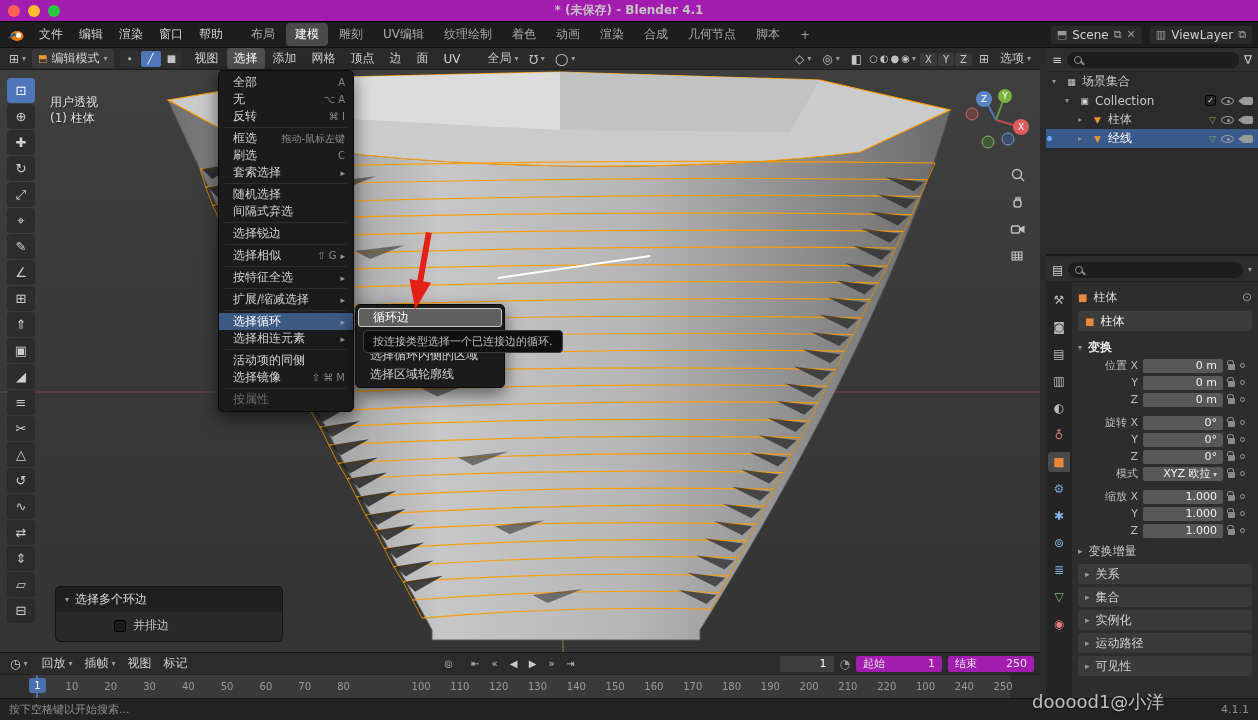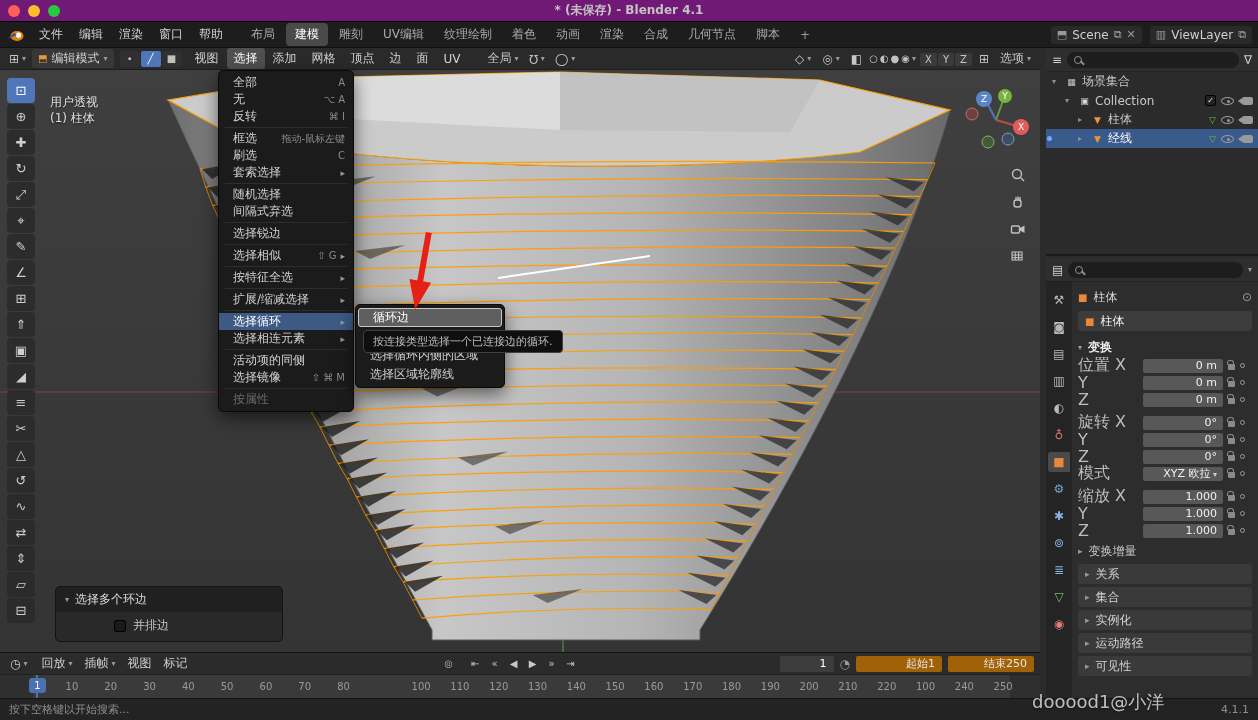--- a/index.html
+++ b/index.html
@@ -1,20 +1,20 @@
 <!DOCTYPE html>
 <html><head>
 <meta charset="utf-8">
 <style>
 *{box-sizing:border-box;margin:0;padding:0}
 body{background:#111;font-family:"DejaVu Sans","Liberation Sans",sans-serif}
 .screen{position:relative;width:1258px;height:720px;overflow:hidden;background:#2b2b2b;color:#cfcfcf;font-size:12px}
 
 
-.titlebar{position:absolute;left:0;top:0;width:1258px;height:22px;background:#701a75;display:flex;align-items:center;border-bottom:1px solid #000}
+.titlebar{position:absolute;left:0;top:0;width:1258px;height:22px;background:#a21caf;display:flex;align-items:center;border-bottom:1px solid #000}
 .tl{width:12px;height:12px;border-radius:50%;margin-left:8px}
 .tl.red{background:#ff5f57}.tl.yellow{background:#febc2e}.tl.green{background:#28c840}
 .titlebar .title{flex:1;text-align:center;color:#c3c3c3;font-weight:bold;font-size:12px}
 .tl-spacer{width:60px}
 
 
 .topbar{position:absolute;left:0;top:22px;width:1258px;height:26px;background:#1d1d1d;display:flex;align-items:center;border-bottom:1px solid #101010;padding:0 6px;gap:1px}
 .logo{width:20px;height:16px;margin-right:4px}
 .menu-item{padding:2px 8px;border-radius:3px;color:#d0d0d0}
 #ws-tabs{display:flex;align-items:center;margin-left:10px;gap:2px}
@@ -100,40 +100,40 @@
 .ptab.active{background:#4a4a4a}
 .pmain{position:absolute;left:26px;top:24px;right:0;bottom:0;padding:4px 6px;overflow:hidden}
 .bcrow{display:flex;align-items:center;gap:6px;height:22px;color:#d5d5d5}
 .bicon{color:#e8883a;font-size:10px}
 .bspacer{flex:1}
 .pin{color:#9a9a9a}
 .namefield{height:20px;background:#3c3c3c;border-radius:3px;display:flex;align-items:center;gap:6px;padding:0 7px;margin:3px 0 6px 0;color:#eee}
 .xhead{display:flex;align-items:center;gap:6px;height:20px;color:#e8e8e8;font-weight:bold}
 .xrow{display:flex;align-items:center;height:17px;gap:5px}
 .xrow.gap{margin-top:6px}
-.xlbl{width:60px;color:#bdbdbd;font-size:16px;white-space:nowrap}
+.xlbl{width:60px;text-align:right;color:#bdbdbd;font-size:11px;white-space:nowrap}
 .xfield{width:80px;height:14px;background:#585858;border-radius:2px;color:#f0f0f0;font-size:11px;text-align:right;padding:0 6px;line-height:14px}
 .fcaret{font-size:8px;color:#cfcfcf}
 .ilock{display:inline-block;width:7px;height:6px;background:#8a8a8a;border-radius:1px;position:relative;margin-top:3px}
 .ilock::before{content:"";position:absolute;width:5px;height:4px;border:1.5px solid #8a8a8a;border-bottom:none;border-radius:3px 3px 0 0;top:-4px;left:-1px}
 .ddot{width:5px;height:5px;border:1px solid #9a9a9a;border-radius:50%}
 .dsec{display:flex;align-items:center;gap:6px;height:20px;color:#c8c8c8;margin-top:2px}
 .psec{display:flex;align-items:center;gap:6px;height:20px;background:#3a3a3a;border-radius:3px;margin-top:3px;padding:0 7px;color:#d5d5d5}
 .scaret{color:#9a9a9a;font-size:9px}
 
 
 .timeline{position:absolute;left:0;top:652px;width:1040px;height:46px;background:#2b2b2b;border-top:1px solid #151515}
 .tl-header{height:22px;display:flex;align-items:center;padding:0 6px;gap:4px;border-bottom:1px solid #202020}
 .tmenu{padding:2px 6px;color:#cfcfcf;display:flex;align-items:center;gap:3px}
 #pb{position:absolute;left:440px;top:2px;display:flex;align-items:center;gap:2px}
 .pbtn{min-width:17px;height:17px;display:flex;align-items:center;justify-content:center;color:#c8c8c8;font-size:10px;border-radius:2px}
 .pbtn.autokey{margin-right:8px;color:#b0b0b0}
 .tl-right{margin-left:auto;display:flex;align-items:center;gap:6px}
 .framefield{width:54px;height:16px;background:#3d3d3d;border-radius:2px;color:#fff;text-align:right;padding:0 7px;line-height:16px;font-size:11px}
-.rangefield{width:86px;height:16px;background:#a16207;border-radius:2px;display:flex;align-items:center;justify-content:flex-end;padding:0 7px;font-size:11px;color:#e8e8e8}
+.rangefield{width:86px;height:16px;background:#a21caf;border-radius:2px;display:flex;align-items:center;justify-content:space-between;padding:0 7px;font-size:11px;color:#e8e8e8}
 .ruler{position:absolute;left:0;top:22px;width:1040px;height:24px;background:#2f2f2f;overflow:hidden}
 .range{position:absolute;left:33px;top:0;width:977px;height:24px;background:#3a3a3a}
 .tick{position:absolute;top:6px;transform:translateX(-50%);font-size:10px;color:#9a9a9a}
 .cfmarker{position:absolute;left:29px;top:3px;width:17px;height:15px;background:#4a72b0;border-radius:3px;color:#fff;font-size:10px;display:flex;align-items:center;justify-content:center;z-index:3}
 .cfline{position:absolute;left:36px;top:0;width:2px;height:24px;background:#4a72b0}
 
 
 .statusbar{position:absolute;left:0;top:698px;width:1258px;height:22px;background:#232323;border-top:1px solid #141414;display:flex;align-items:center;padding:0 9px;color:#8f8f8f;font-size:11px}
 .sb-right{margin-left:auto}
 .watermark{position:absolute;left:1032px;top:690px;font-size:18px;color:rgba(255,255,255,.72);text-shadow:0 1px 2px rgba(0,0,0,.5);z-index:90}

